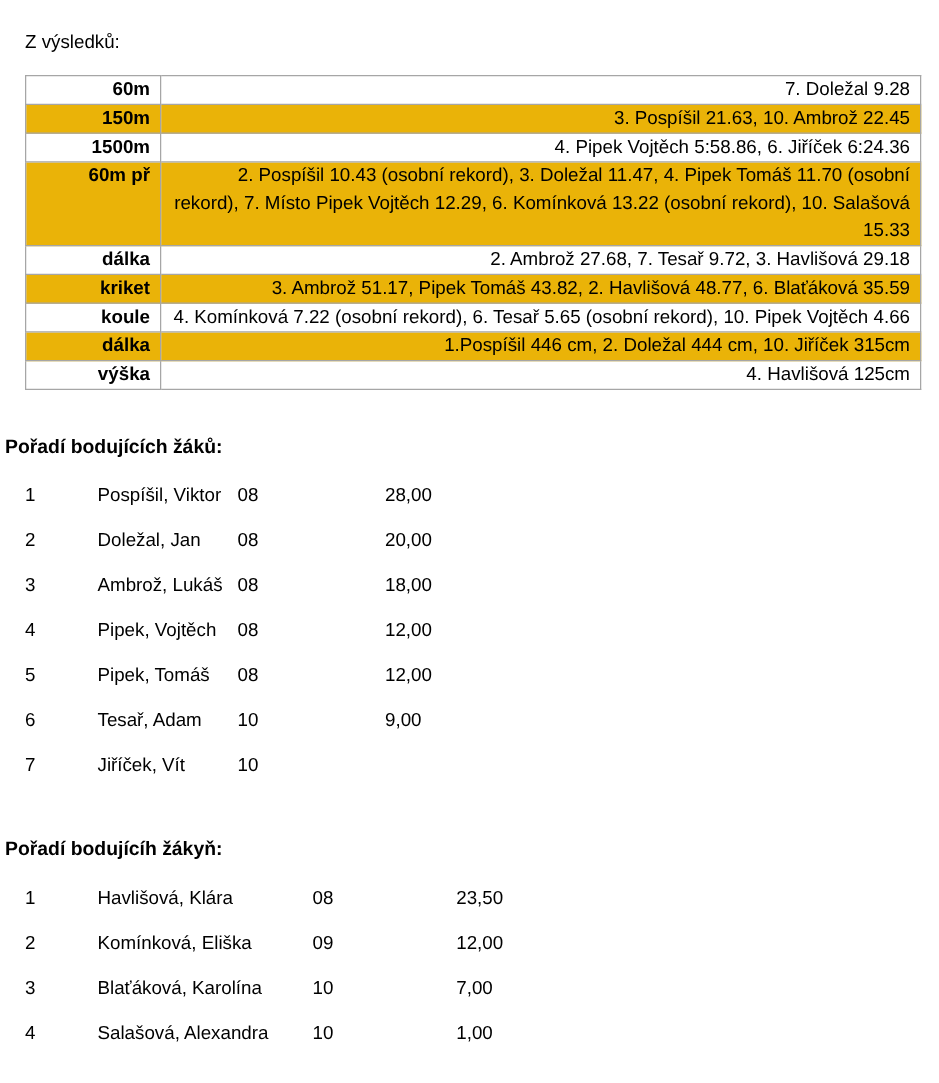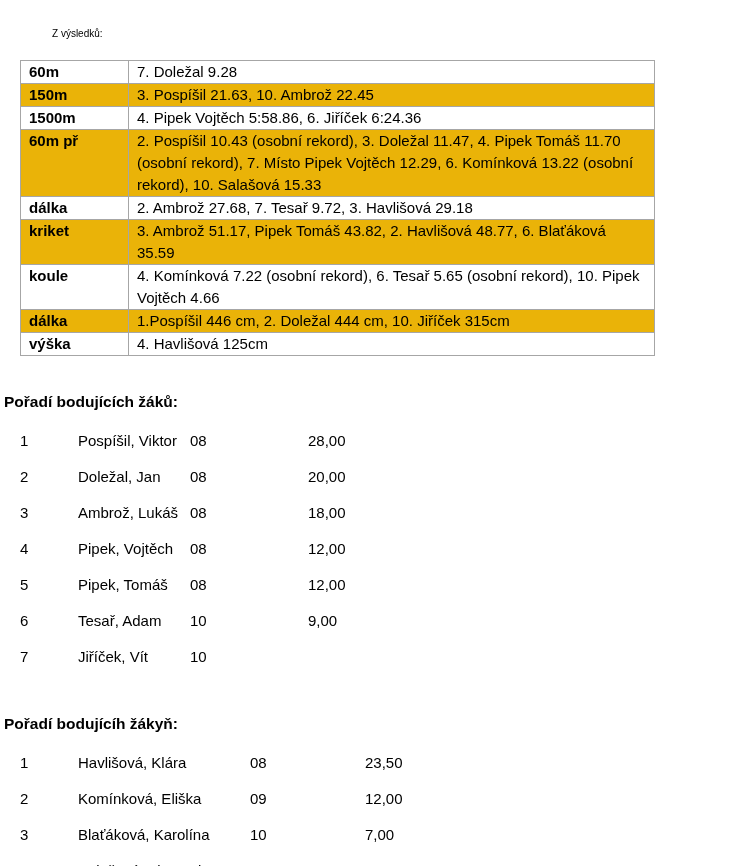--- a/index.html
+++ b/index.html
@@ -9,30 +9,30 @@
     color: #000000;
   }
   .page {
     width: 751px;
     height: 866px;
     background: #ffffff;
     overflow: hidden;
   }
   .intro {
     padding: 24px 0 0 20px;
-    font-size: 10px;
+    font-size: 15px;
     line-height: 20px;
-    margin-left: 32px;
   }
   table.results {
     margin: 16px 14px 0 20px;
-    width: 635px;
+    width: 717px;
     border-collapse: collapse;
     font-size: 15px;
     table-layout: fixed;
+    text-align: right;
   }
   table.results td {
     border: 1px solid #a6a6a6;
     padding: 0 8px;
     line-height: 22px;
     vertical-align: top;
   }
   table.results td.event {
     width: 108px;
     font-weight: bold;

